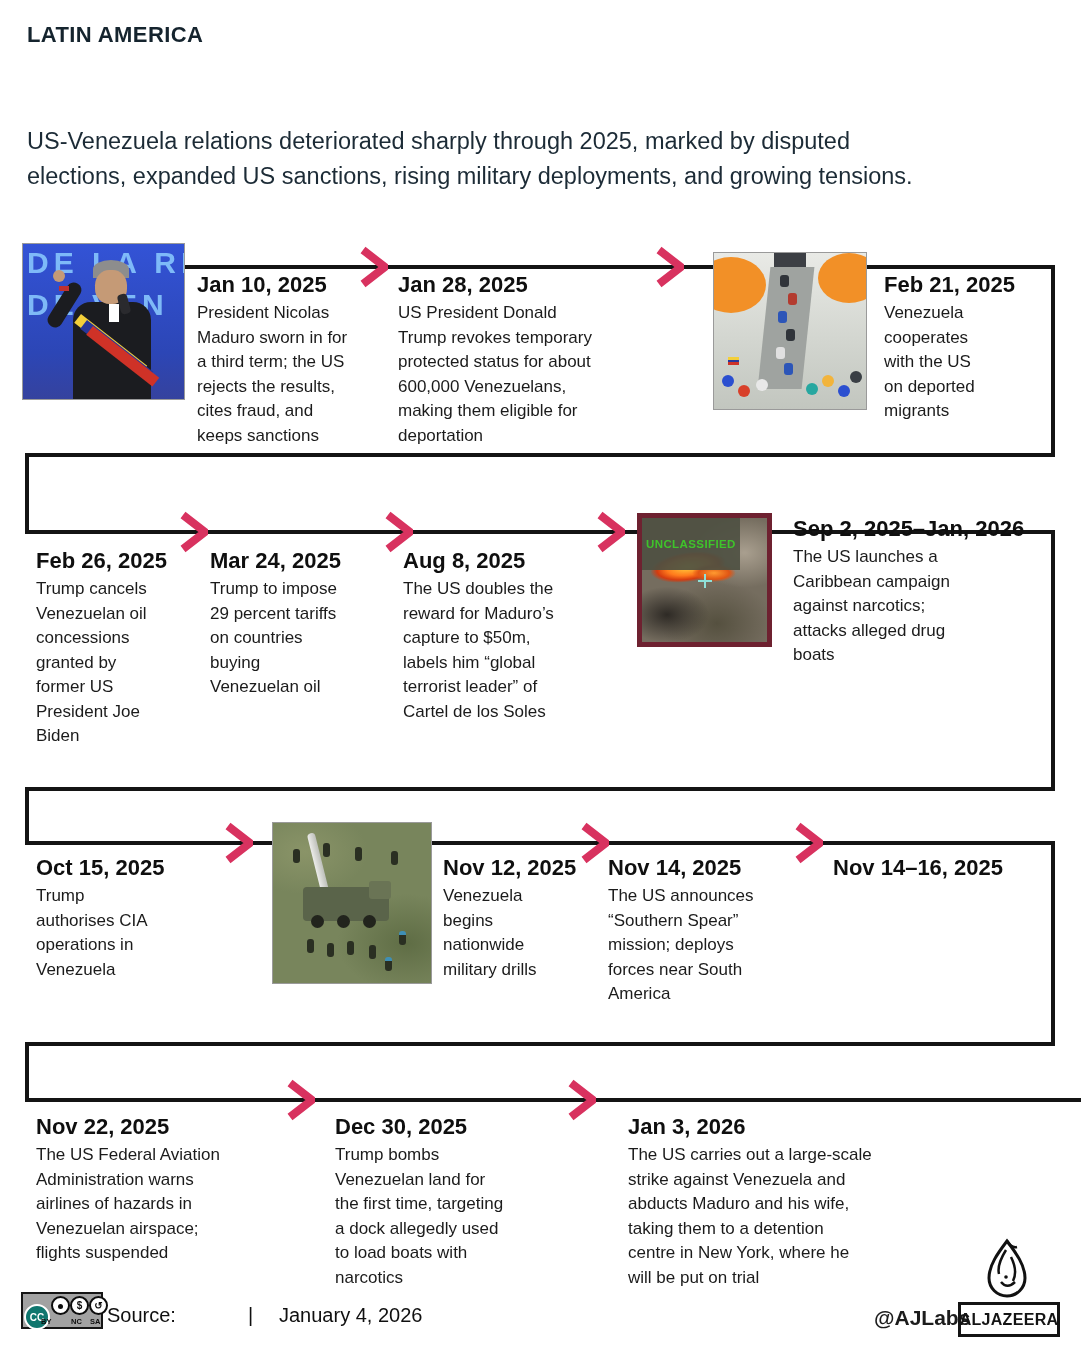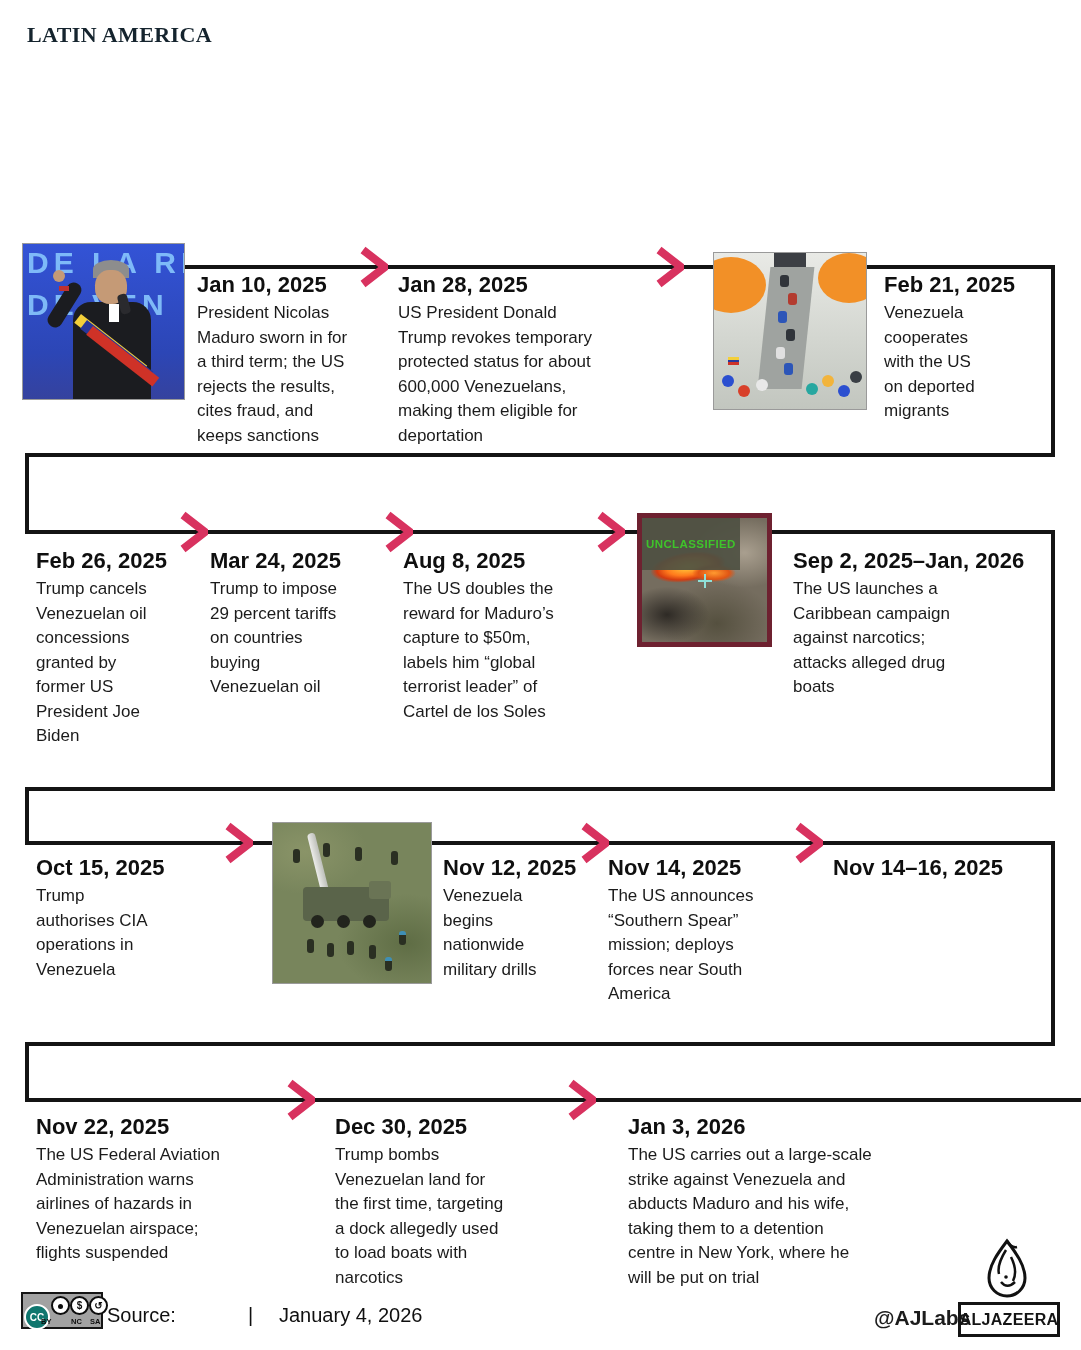--- a/index.html
+++ b/index.html
@@ -2,21 +2,21 @@
 <html><head>
 <meta charset="utf-8">
 <style>
   html,body{margin:0;padding:0;background:#ffffff;}
   #canvas{
     position:relative;width:1081px;height:1350px;background:#ffffff;
     font-family:"Liberation Sans",sans-serif;overflow:hidden;
   }
   .abs{position:absolute;}
   
-  .kicker{font-size:22px;font-weight:800;color:#15242e;letter-spacing:.4px;font-family:Liberation Serif, serif;}
+  .kicker{font-size:22px;font-weight:800;color:#15242e;letter-spacing:.4px;}
   .title{font-size:47px;font-weight:500;color:#ea5329;letter-spacing:-.5px;}
   .subtitle{font-size:23.5px;line-height:35px;color:#1c2b36;white-space:pre-line;}
   
   .tl{background:#141414;z-index:1;}
   .chev{z-index:3;}
   .entry{z-index:2;}
   .entry .date{font-size:22px;font-weight:700;color:#0f0f0f;line-height:26px;margin-bottom:3px;}
   .entry .body{font-size:17px;color:#1b1b1b;line-height:24.5px;white-space:pre-line;}
   
   .photo{overflow:hidden;z-index:2;}
@@ -55,20 +55,22 @@
     display:flex;align-items:center;justify-content:center;}
 </style>
 </head>
 <body>
 
 <div id="canvas">
 
   <div class="abs" style="left:27px;top:22px;">
     <div class="kicker">LATIN AMERICA</div>
   </div>
+  <div class="abs subtitle" style="left:27px;top:124px;width:1046px;">US-Venezuela relations deteriorated sharply through 2025, marked by disputed
+elections, expanded US sanctions, rising military deployments, and growing tensions.</div>
 
   <div class="abs tl" style="left:183px;top:265px;width:872px;height:4px;"></div>
   <div class="abs tl" style="left:1051px;top:265px;width:4px;height:192px;"></div>
   <div class="abs tl" style="left:25px;top:453px;width:1030px;height:4px;"></div>
   <div class="abs tl" style="left:25px;top:453px;width:4px;height:81px;"></div>
   <div class="abs tl" style="left:25px;top:530px;width:1030px;height:4px;"></div>
   <div class="abs tl" style="left:1051px;top:530px;width:4px;height:261px;"></div>
   <div class="abs tl" style="left:25px;top:787px;width:1030px;height:4px;"></div>
   <div class="abs tl" style="left:25px;top:787px;width:4px;height:58px;"></div>
   <div class="abs tl" style="left:25px;top:841px;width:1030px;height:4px;"></div>
@@ -219,21 +221,21 @@
   </div>
   <div class="abs entry" style="left:403px;top:548px;width:225px;">
     <div class="date">Aug 8, 2025</div>
     <div class="body">The US doubles the
 reward for Maduro’s
 capture to $50m,
 labels him “global
 terrorist leader” of
 Cartel de los Soles</div>
   </div>
-  <div class="abs entry" style="left:793px;top:548px;width:250px;">
+  <div class="abs entry" style="left:793px;top:516px;width:250px;">
     <div class="date">Sep 2, 2025–Jan, 2026</div>
     <div class="body">The US launches a
 Caribbean campaign
 against narcotics;
 attacks alleged drug
 boats</div>
   </div>
 
   <div class="abs entry" style="left:36px;top:855px;width:185px;">
     <div class="date">Oct 15, 2025</div>

